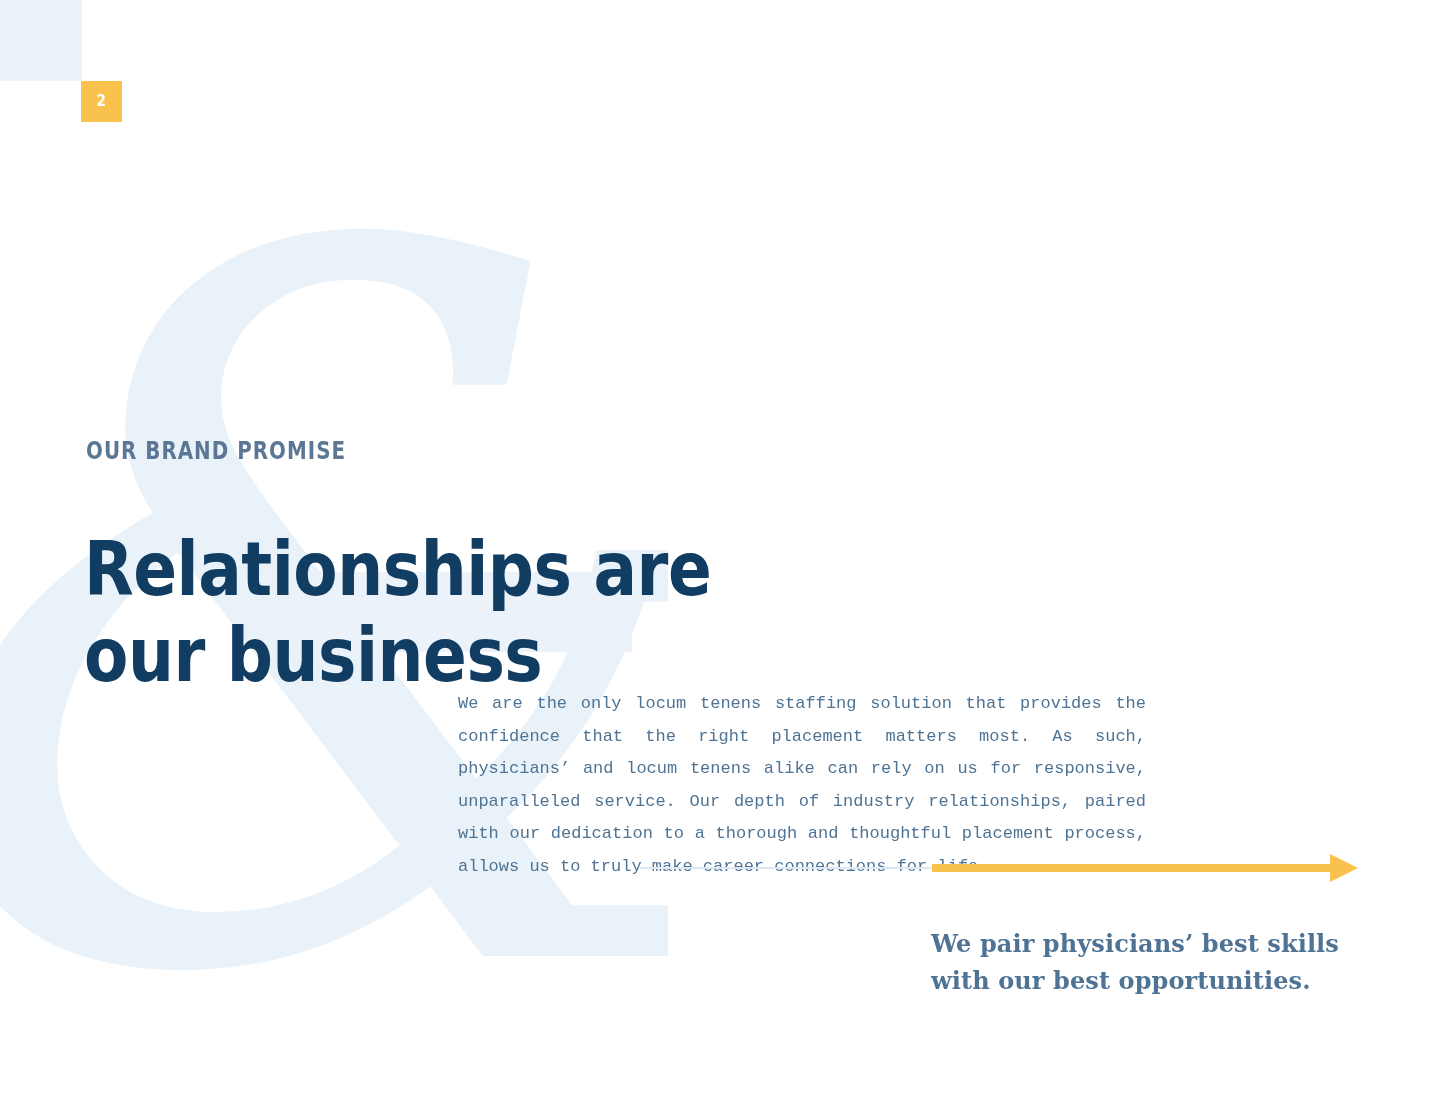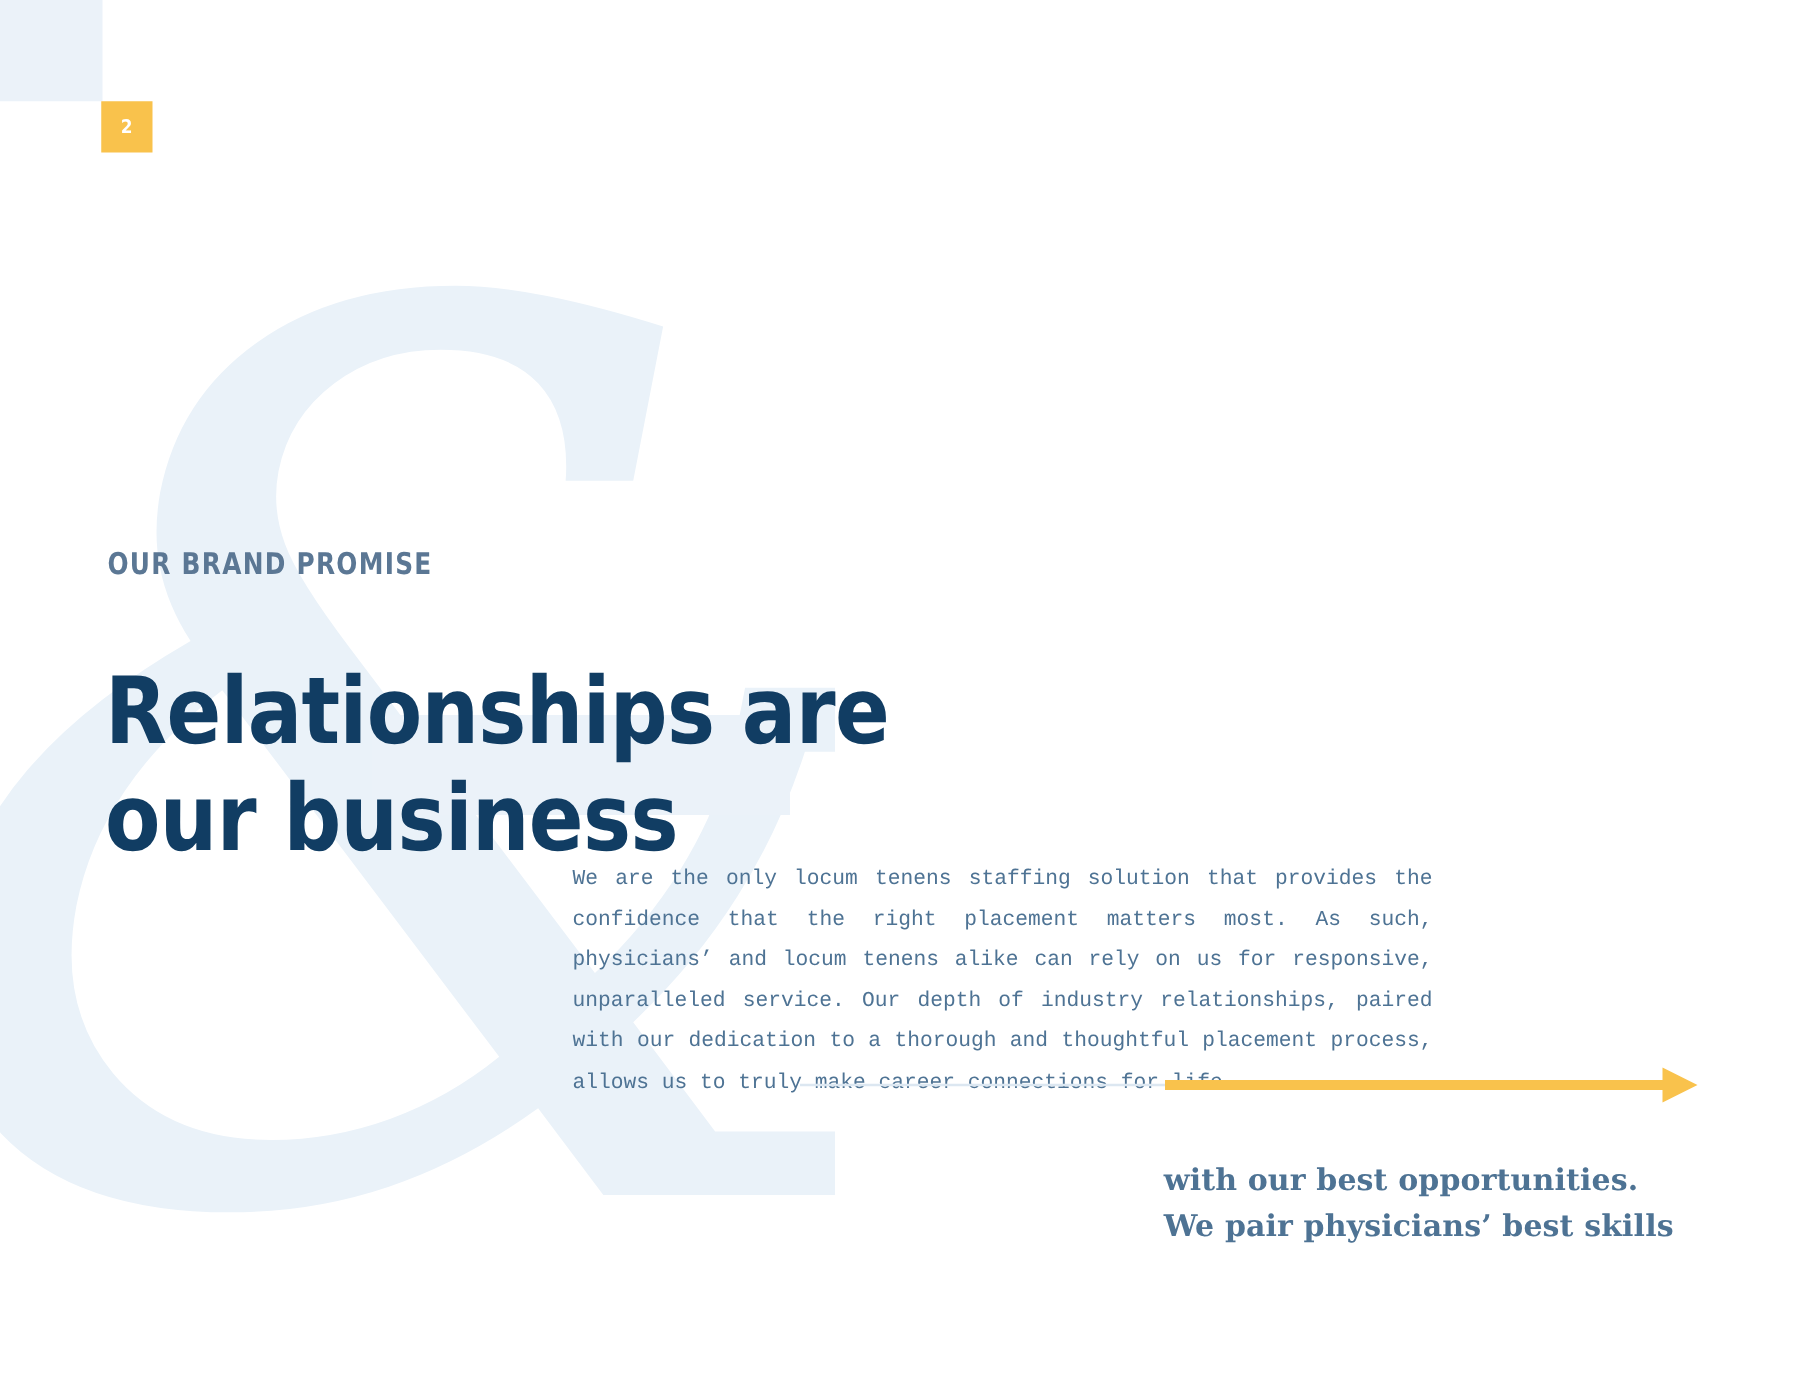--- a/index.html
+++ b/index.html
@@ -197,17 +197,17 @@
 
   <div class="arrow-rule">
     <svg viewBox="0 0 720 36" xmlns="http://www.w3.org/2000/svg" aria-hidden="true">
       <line x1="0" y1="18" x2="294" y2="18" stroke="#DCE7F1" stroke-width="2"></line>
       <line x1="292" y1="18" x2="694" y2="18" stroke="#F9C24C" stroke-width="8"></line>
       <polygon points="690,4 718,18 690,32" fill="#F9C24C"></polygon>
     </svg>
   </div>
 
   <div class="pull-quote">
+    <span class="pq-line">We pair physicians’ best skills</span>
     <span class="pq-line">with our best opportunities.</span>
-    <span class="pq-line">We pair physicians’ best skills</span>
   </div>
 
 </div>
 
 </body></html>

